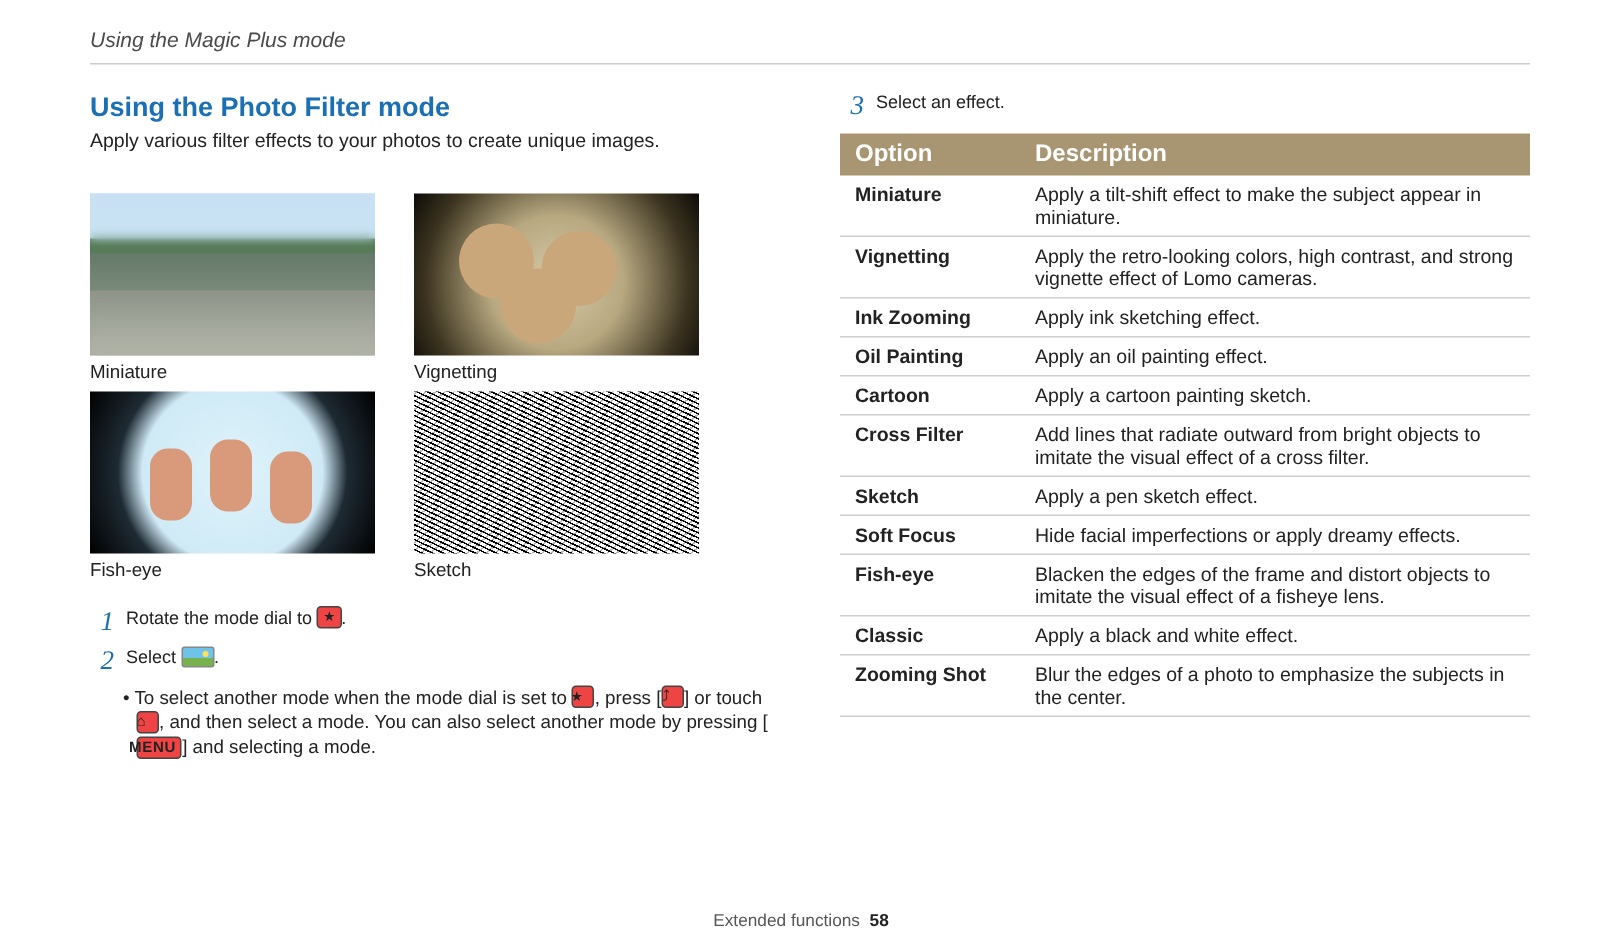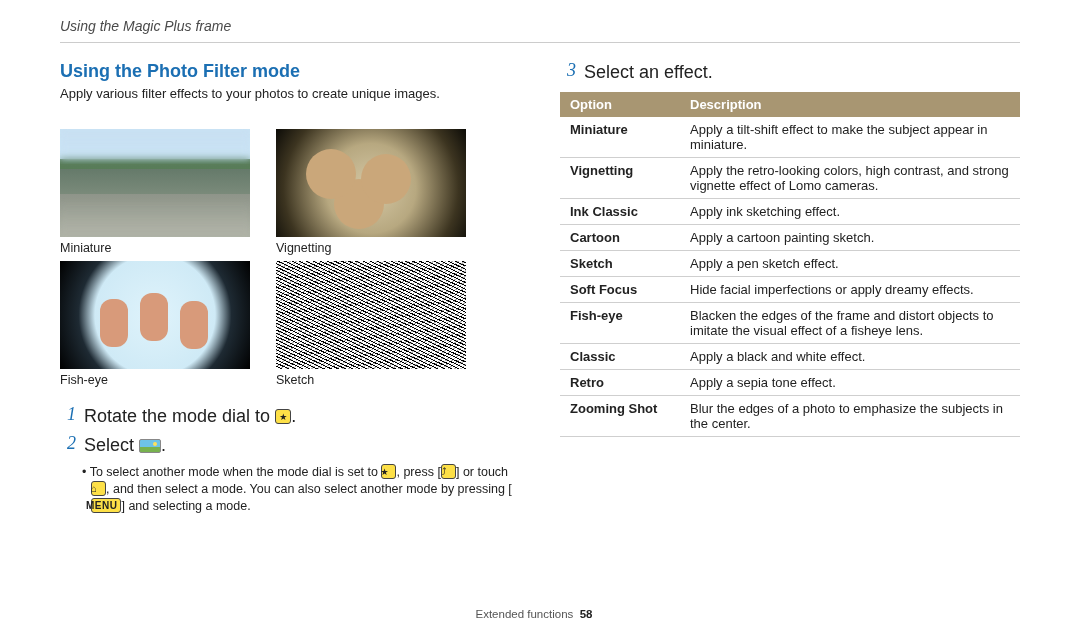--- a/index.html
+++ b/index.html
@@ -75,64 +75,64 @@
     background-blend-mode: multiply;
     filter: contrast(1.4);
   }
   .steps { list-style: none; }
   .step { display:flex; align-items:flex-start; gap:8px; margin-bottom:6px; }
   .stepnum {
     color:#1b6fb3; font-style: italic; font-size:18px; font-weight:500;
     width:16px; text-align:right; line-height:1.1;
     font-family: Georgia, "Times New Roman", serif;
   }
-  .steptext { font-size:18px; line-height:1.3; flex:1;}
+  .steptext { font-size:12px; line-height:1.3; flex:1;}
   .bullet { font-size:12.5px; margin-left: 22px; margin-top:2px; text-indent:-9px; padding-left:9px; line-height:1.35;}
   .bullet::before{content:"• "; }
   .icon-box {
     display:inline-block; vertical-align:middle;
     border:1px solid #444; border-radius:3px;
     padding:0 3px; font-size:10px; line-height:13px;
     height:15px; min-width:15px; text-align:center;
-    background:#fde047;
+    background:#ef4444;
     position:relative; top:-1px;
   }
   .icon-star::before{content:"★"; font-size:9px;}
   .icon-back::before{content:"⤴"; font-size:10px;}
   .icon-home::before{content:"⌂"; font-size:10px;}
   .icon-menu{font-weight:bold; font-size:10px; letter-spacing:.5px;}
   .icon-photo {
     display:inline-block; vertical-align:middle;
     width:22px; height:14px; border-radius:2px;
     background: linear-gradient(to bottom,#6ec3e8 0 55%, #78b24f 55% 100%);
     border:1px solid #888; position:relative; top:-1px;
   }
   .icon-photo::after{content:"";position:absolute;right:3px;top:2px;width:4px;height:4px;border-radius:50%;background:#ffe15a;}
   table.effects {
     width:100%; border-collapse:collapse; margin-top:8px; font-size:13px;
   }
   table.effects th {
     background:#a89672; color:#fff; text-align:left;
-    padding:5px 10px; font-weight:600; font-size:13px;
+    padding:5px 10px; font-weight:600; font-size:16px;
   }
   table.effects td {
     padding:5px 10px; border-bottom:1px solid #cfcfcf; vertical-align:top;
   }
   table.effects td.optname { font-weight:600; width:120px;}
   .step3 { display:flex; align-items:flex-start; gap:8px; }
   .footer {
     position:absolute; bottom:10px; left:0; right:12px;
     text-align:center; font-size:11.5px; color:#555;
   }
   .footer .pg { font-weight:bold; color:#222;}
 </style>
 </head>
 <body>
 
-<div class="breadcrumb">Using the Magic Plus frame</div>
+<div class="breadcrumb">Using the Magic Plus mode</div>
 
 <div class="cols">
   <div class="col">
     <h2 class="section-title">Using the Photo Filter mode</h2>
     <p class="intro">Apply various filter effects to your photos to create unique images.</p>
 
     <div class="thumb-grid">
       <div class="thumb-cell">
         <div class="thumb-img miniature-img"></div>
         <div class="thumb-label">Miniature</div>
@@ -185,46 +185,50 @@
       <tbody id="effects-body">
           <tr>
             <td class="optname">Miniature</td>
             <td>Apply a tilt-shift effect to make the subject appear in miniature.</td>
           </tr>
           <tr>
             <td class="optname">Vignetting</td>
             <td>Apply the retro-looking colors, high contrast, and strong vignette effect of Lomo cameras.</td>
           </tr>
           <tr>
-            <td class="optname">Ink Classic</td>
+            <td class="optname">Ink Zooming</td>
             <td>Apply ink sketching effect.</td>
+          </tr>
+          <tr>
+            <td class="optname">Oil Painting</td>
+            <td>Apply an oil painting effect.</td>
           </tr>
           <tr>
             <td class="optname">Cartoon</td>
             <td>Apply a cartoon painting sketch.</td>
           </tr>
           <tr>
+            <td class="optname">Cross Filter</td>
+            <td>Add lines that radiate outward from bright objects to imitate the visual effect of a cross filter.</td>
+          </tr>
+          <tr>
             <td class="optname">Sketch</td>
             <td>Apply a pen sketch effect.</td>
           </tr>
           <tr>
             <td class="optname">Soft Focus</td>
             <td>Hide facial imperfections or apply dreamy effects.</td>
           </tr>
           <tr>
             <td class="optname">Fish-eye</td>
             <td>Blacken the edges of the frame and distort objects to imitate the visual effect of a fisheye lens.</td>
           </tr>
           <tr>
             <td class="optname">Classic</td>
             <td>Apply a black and white effect.</td>
-          </tr>
-          <tr>
-            <td class="optname">Retro</td>
-            <td>Apply a sepia tone effect.</td>
           </tr>
           <tr>
             <td class="optname">Zooming Shot</td>
             <td>Blur the edges of a photo to emphasize the subjects in the center.</td>
           </tr>
         </tbody>
     </table>
   </div>
 </div>
 

